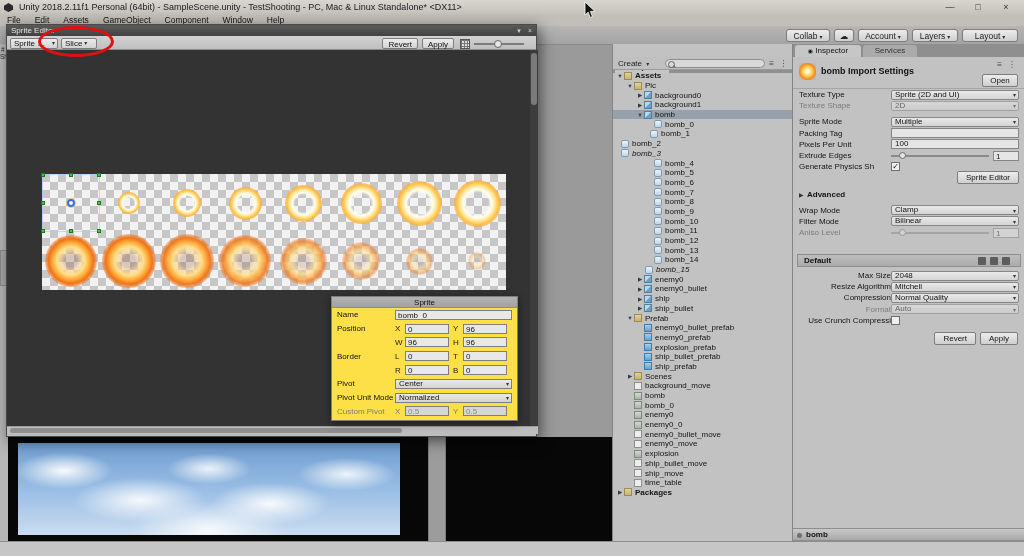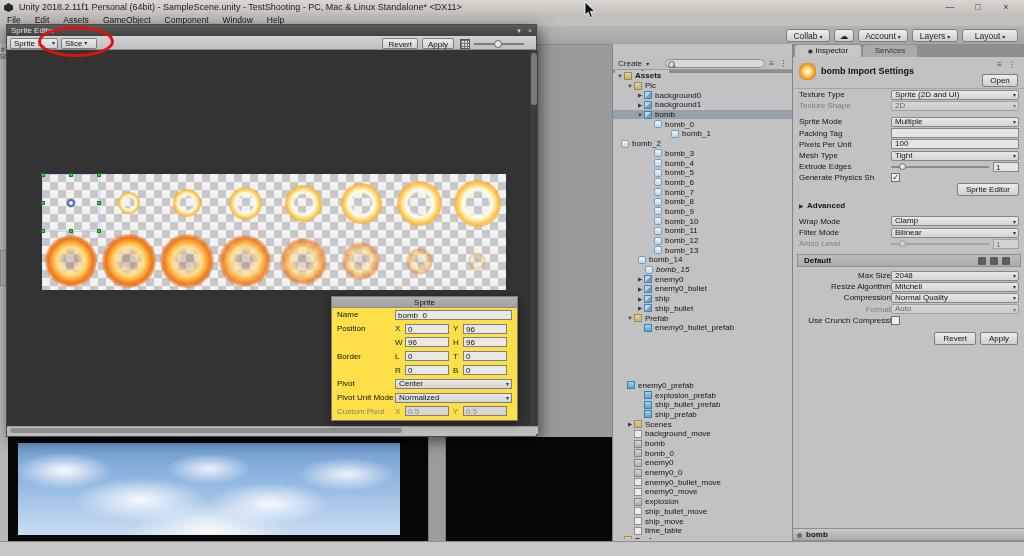--- a/index.html
+++ b/index.html
@@ -256,31 +256,31 @@
         <div class="tree-row selected" style="padding-left: 23px;">
           <span class="arrow">▼</span>
           <span class="ticon image"></span>
           <span class="tlabel">bomb</span>
         </div>
         <div class="tree-row" style="padding-left: 33px;">
           <span class="arrow"></span>
           <span class="ticon sprite"></span>
           <span class="tlabel">bomb_0</span>
         </div>
-        <div class="tree-row" style="padding-left: 50px;">
+        <div class="tree-row" style="padding-left: 29px;">
           <span class="arrow"></span>
           <span class="ticon sprite"></span>
           <span class="tlabel">bomb_1</span>
         </div>
         <div class="tree-row" style="">
           <span class="arrow"></span>
           <span class="ticon sprite"></span>
           <span class="tlabel">bomb_2</span>
         </div>
-        <div class="tree-row" style="padding-left: 33px;">
+        <div class="tree-row" style=" font-style: italic;">
           <span class="arrow"></span>
           <span class="ticon sprite"></span>
           <span class="tlabel">bomb_3</span>
         </div>
         <div class="tree-row" style="padding-left: 33px;">
           <span class="arrow"></span>
           <span class="ticon sprite"></span>
           <span class="tlabel">bomb_4</span>
         </div>
         <div class="tree-row" style="padding-left: 33px;">
@@ -321,21 +321,21 @@
         <div class="tree-row" style="padding-left: 33px;">
           <span class="arrow"></span>
           <span class="ticon sprite"></span>
           <span class="tlabel">bomb_12</span>
         </div>
         <div class="tree-row" style="padding-left: 33px;">
           <span class="arrow"></span>
           <span class="ticon sprite"></span>
           <span class="tlabel">bomb_13</span>
         </div>
-        <div class="tree-row" style="padding-left: 17px;">
+        <div class="tree-row" style="padding-left: 33px;">
           <span class="arrow"></span>
           <span class="ticon sprite"></span>
           <span class="tlabel">bomb_14</span>
         </div>
         <div class="tree-row" style="padding-left: 24px; font-style: italic;">
           <span class="arrow"></span>
           <span class="ticon sprite"></span>
           <span class="tlabel">bomb_15</span>
         </div>
         <div class="tree-row" style="padding-left: 23px;">
@@ -361,21 +361,21 @@
         <div class="tree-row" style="padding-left: 13px;">
           <span class="arrow">▼</span>
           <span class="ticon folder"></span>
           <span class="tlabel">Prefab</span>
         </div>
         <div class="tree-row" style="padding-left: 23px;">
           <span class="arrow"></span>
           <span class="ticon prefab"></span>
           <span class="tlabel">enemy0_bullet_prefab</span>
         </div>
-        <div class="tree-row" style="padding-left: 6px; margin-top: 48px;">
+        <div class="tree-row" style="padding-left: 23px;">
           <span class="arrow"></span>
           <span class="ticon prefab"></span>
           <span class="tlabel">enemy0_prefab</span>
         </div>
         <div class="tree-row" style="padding-left: 23px;">
           <span class="arrow"></span>
           <span class="ticon prefab"></span>
           <span class="tlabel">explosion_prefab</span>
         </div>
         <div class="tree-row" style="padding-left: 23px;">
@@ -491,27 +491,20 @@
             <span class="dda">▾</span>
           </span>
         </div>
         <div class="irow">
           <span class="ilabel">Packing Tag</span>
           <span class="ictl tf"></span>
         </div>
         <div class="irow">
           <span class="ilabel">Pixels Per Unit</span>
           <span class="ictl tf">100</span>
-        </div>
-        <div class="irow">
-          <span class="ilabel">Mesh Type</span>
-          <span class="ictl dd">
-            <span class="ddv">Tight</span>
-            <span class="dda">▾</span>
-          </span>
         </div>
         <div class="irow">
           <span class="ilabel">Extrude Edges</span>
           <span class="ictl sliderc">
             <span class="strack">
               <span class="sthumb"></span>
             </span>
             <span class="snum">1</span>
           </span>
         </div>

